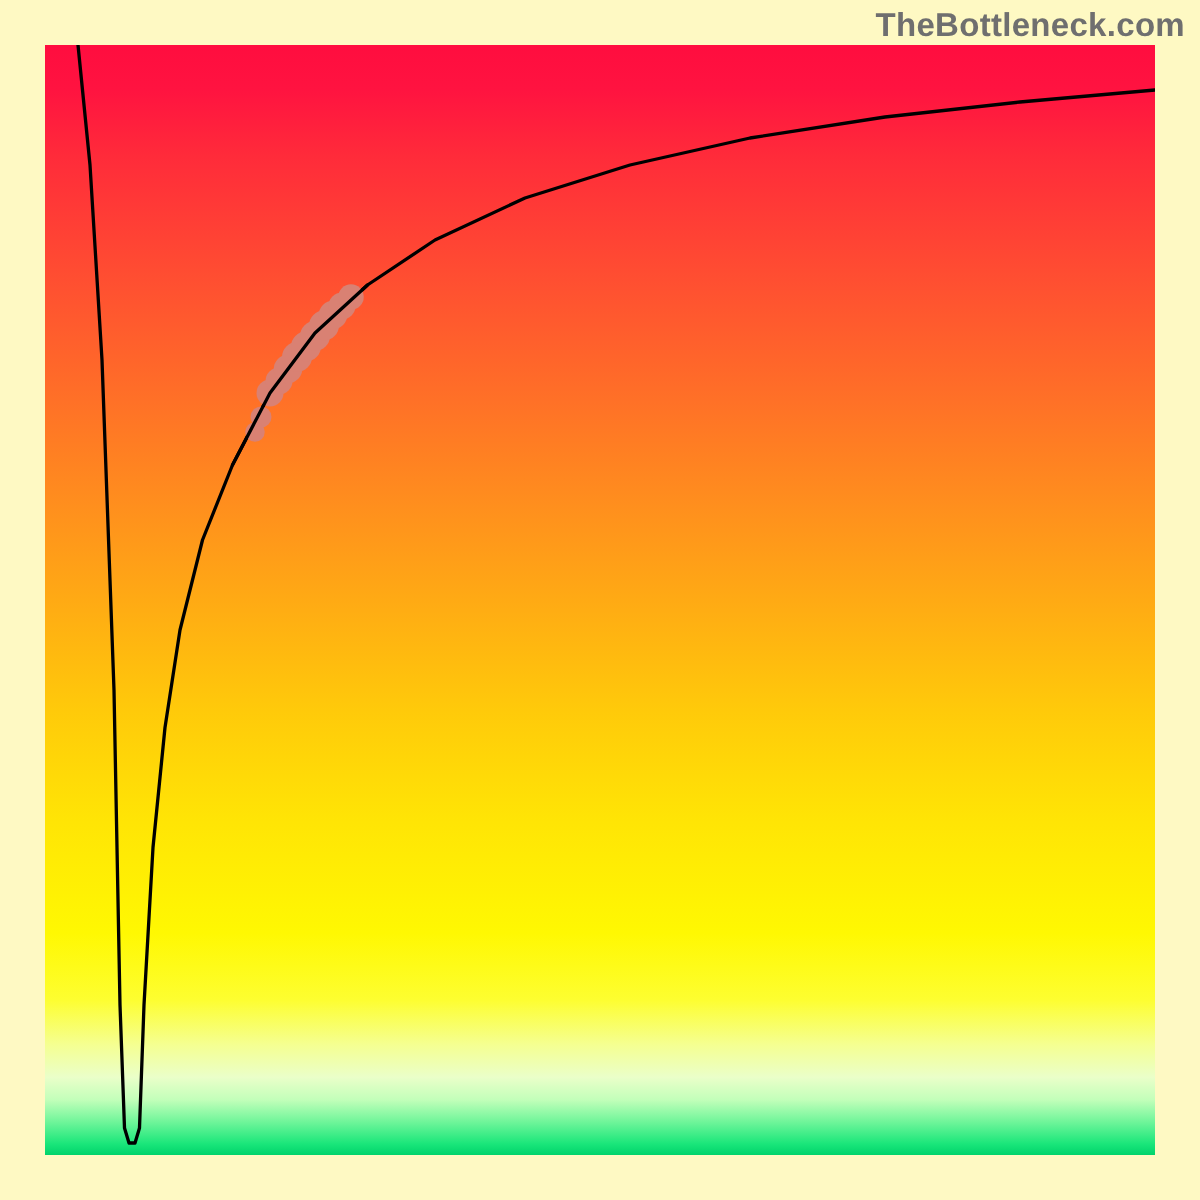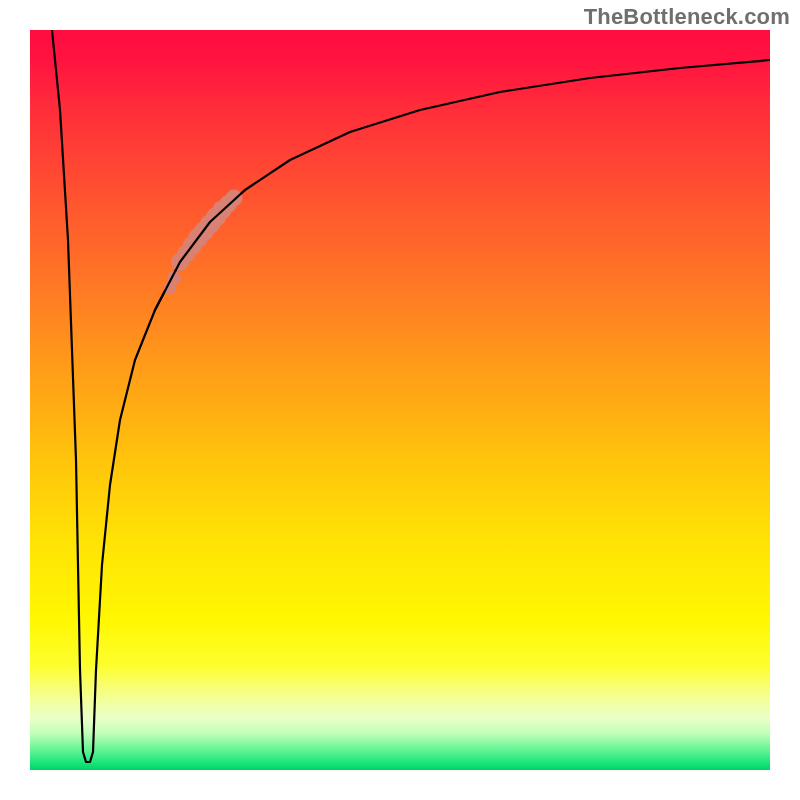--- a/index.html
+++ b/index.html
@@ -7,21 +7,21 @@
     padding: 0;
     width: 800px;
     height: 800px;
     background: #000;
     font-family: Arial, Helvetica, sans-serif;
   }
   .frame {
     position: relative;
     width: 800px;
     height: 800px;
-    background: #ffffff;
+    background: #fef9c3;
   }
   .watermark {
     position: absolute;
     top: 4px;
     right: 10px;
     color: #6f6f6f;
     font-size: 22px;
     font-weight: 600;
     letter-spacing: 0.2px;
     z-index: 5;

